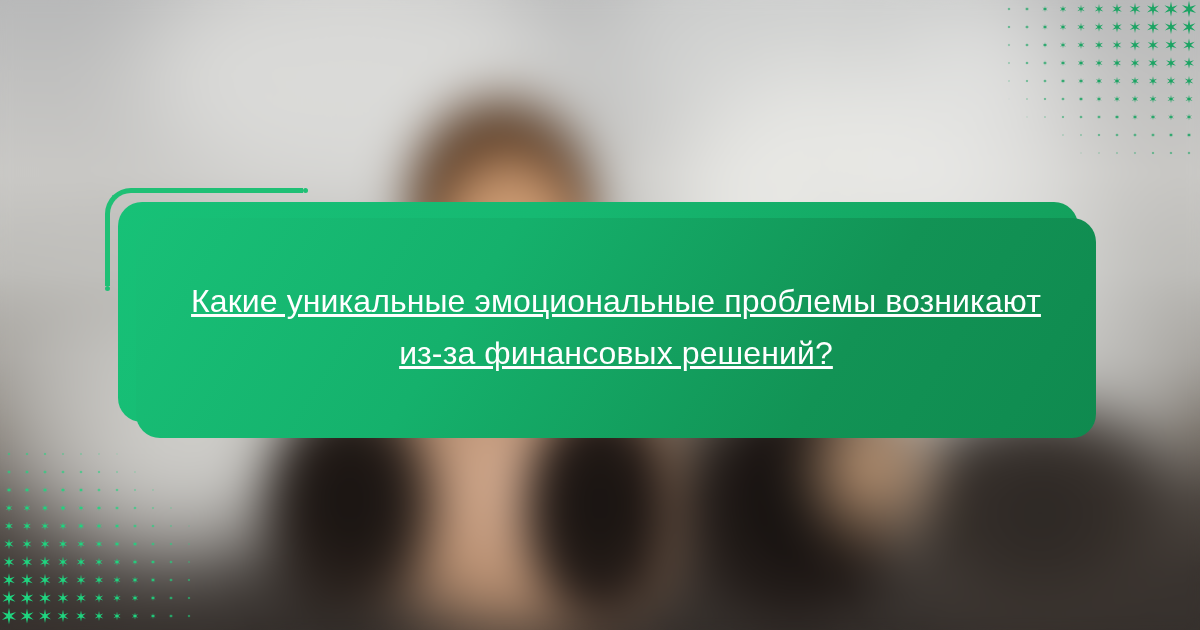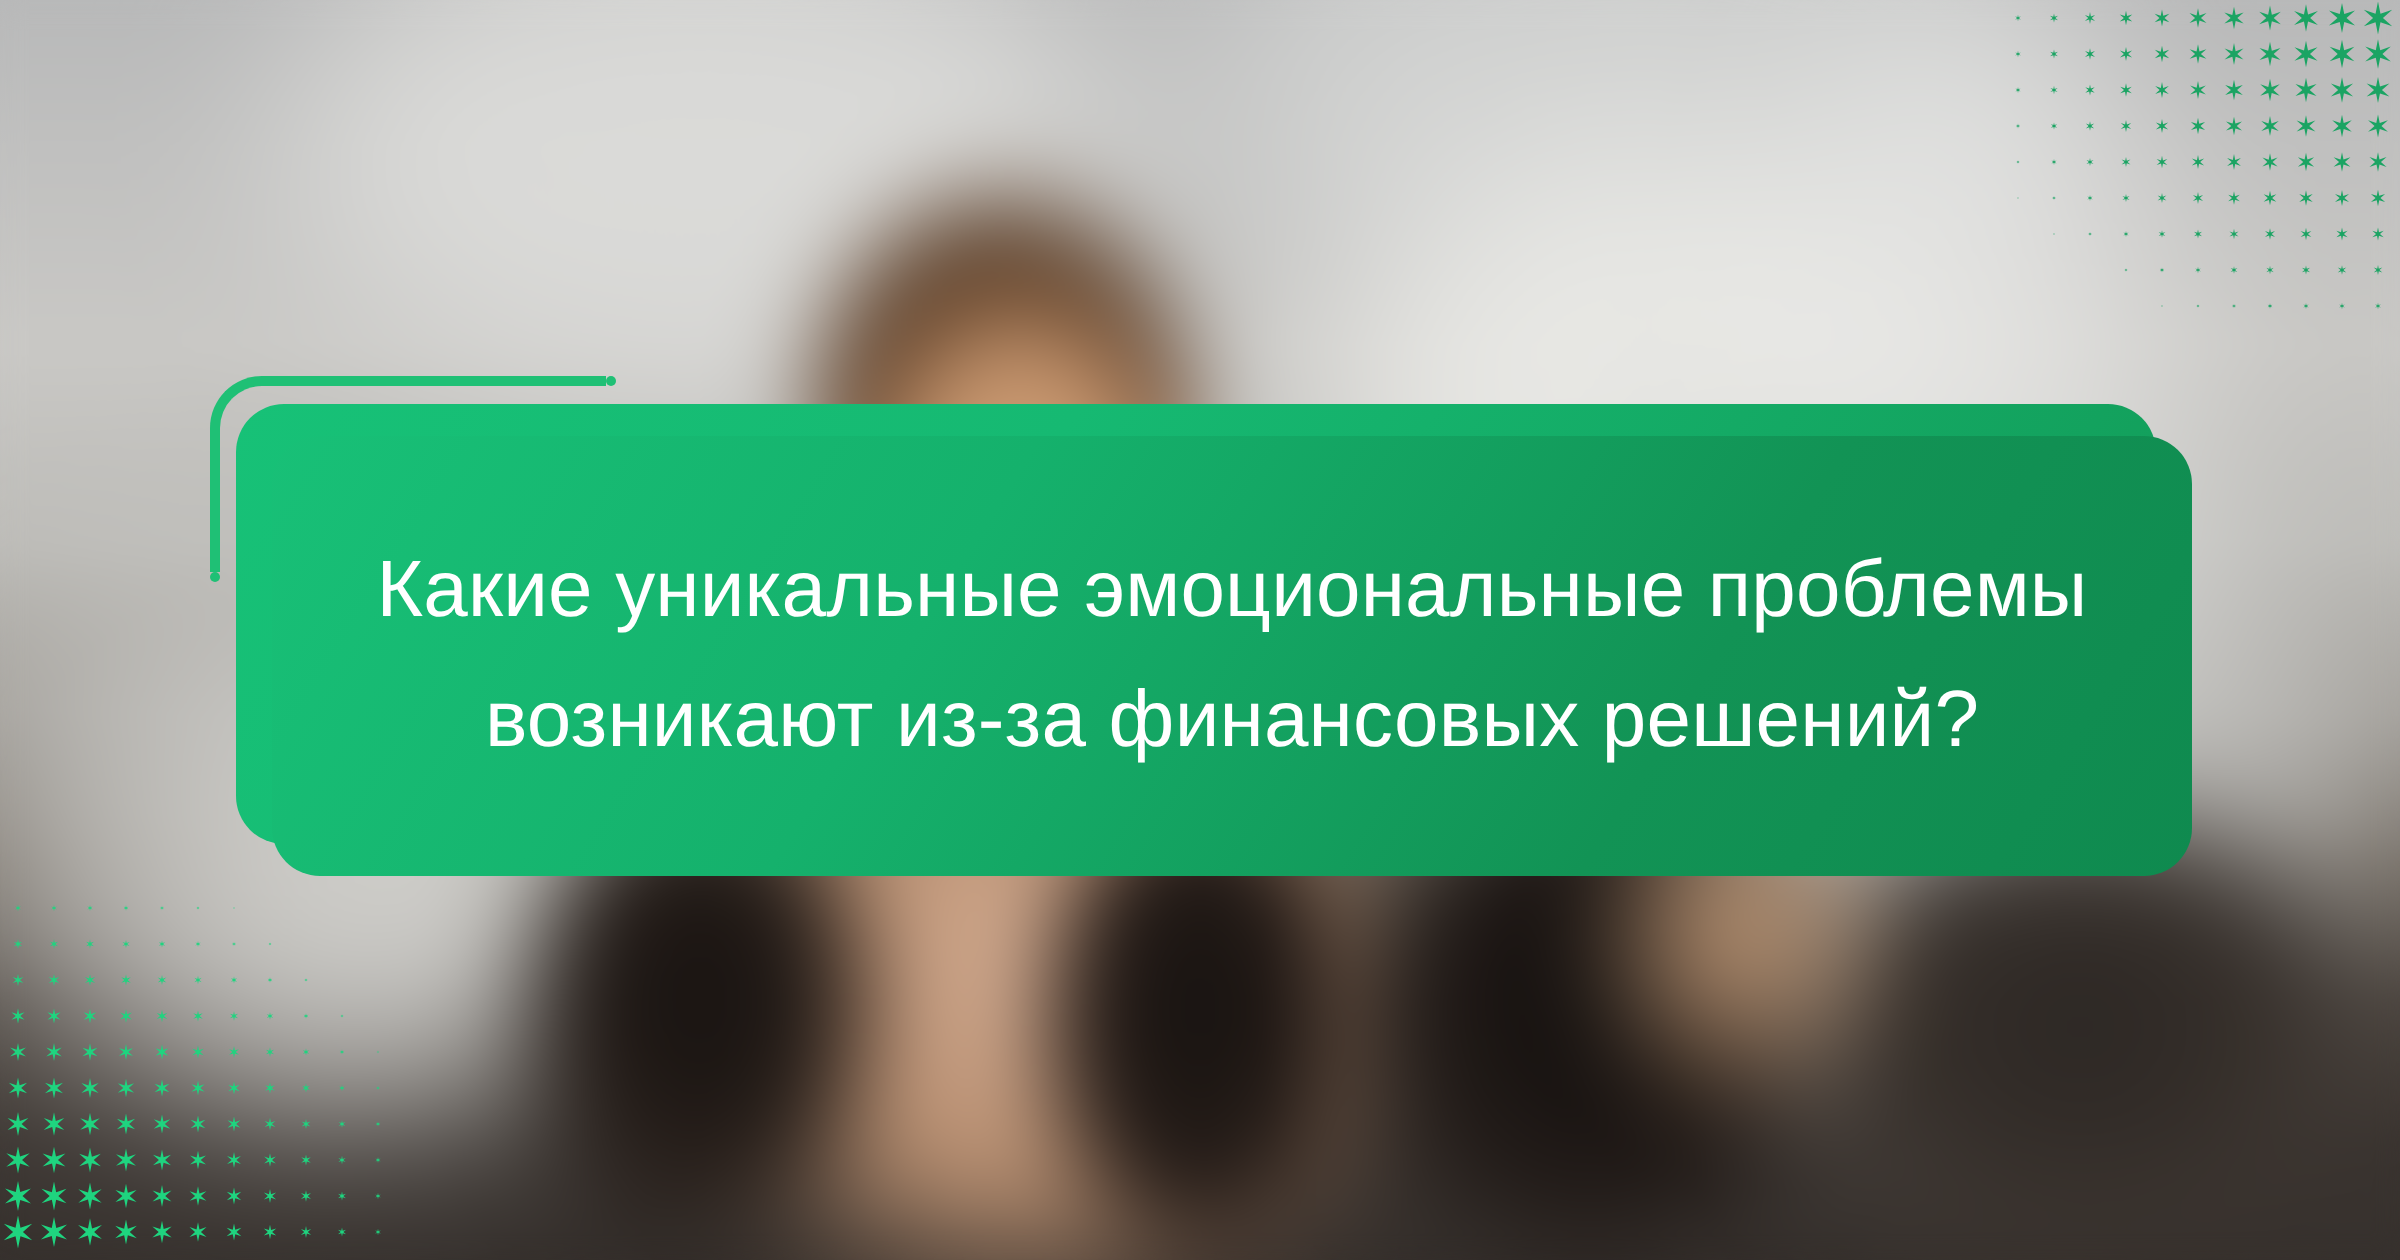--- a/index.html
+++ b/index.html
@@ -120,25 +120,26 @@
     width:960px; height:220px;
     border-radius:24px;
     background:linear-gradient(122deg,#18C077 0%,#15B16C 35%,#129355 72%,#0F8A4F 100%);
     display:flex; align-items:center; justify-content:center;
   }
 
   .headline {
     width:860px;
     text-align:center;
     color:#ffffff;
-    font-size:40px;
+    font-size:32px;
     font-weight:400;
     line-height:1.62;
     letter-spacing:.1px;
     text-rendering:optimizeLegibility;
+    text-decoration:underline;
   }
 </style>
 </head>
 <body>
 
 <div id="stage">
 
   <div class="bg">
     <div class="bg-base"></div>
     <div class="blob b1"></div>

